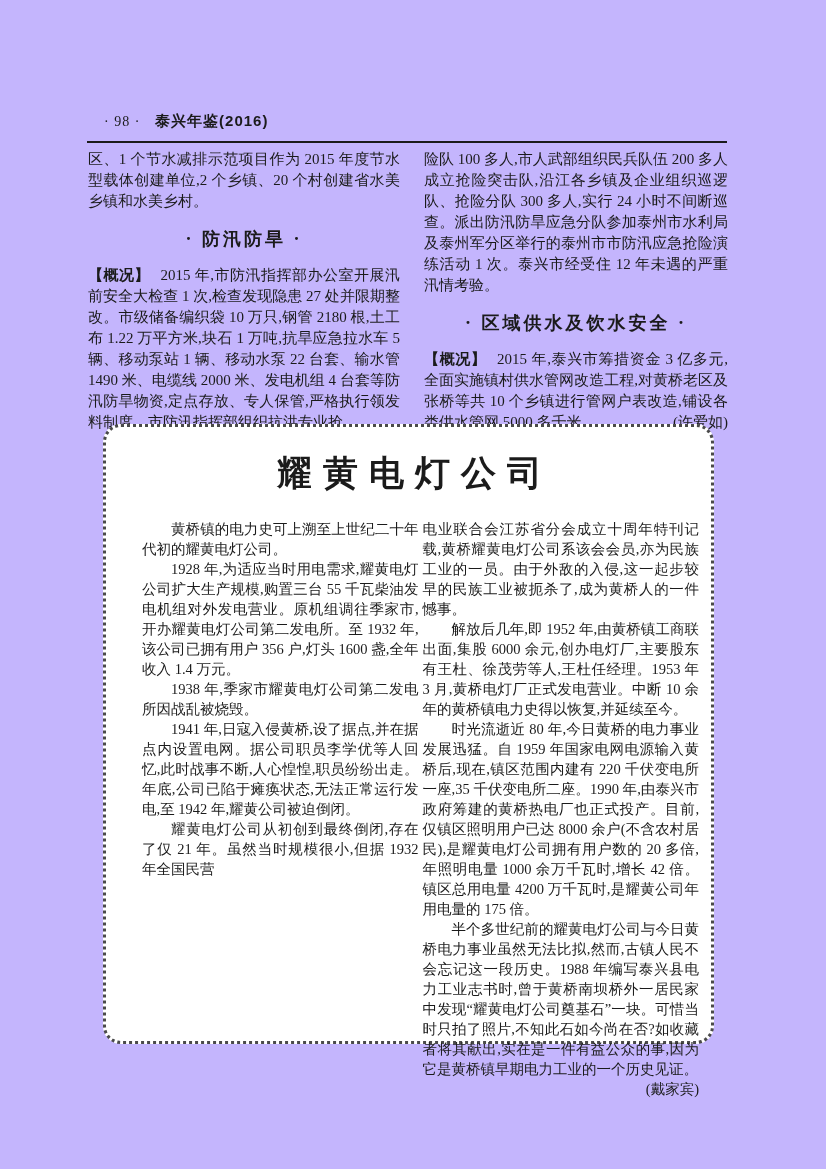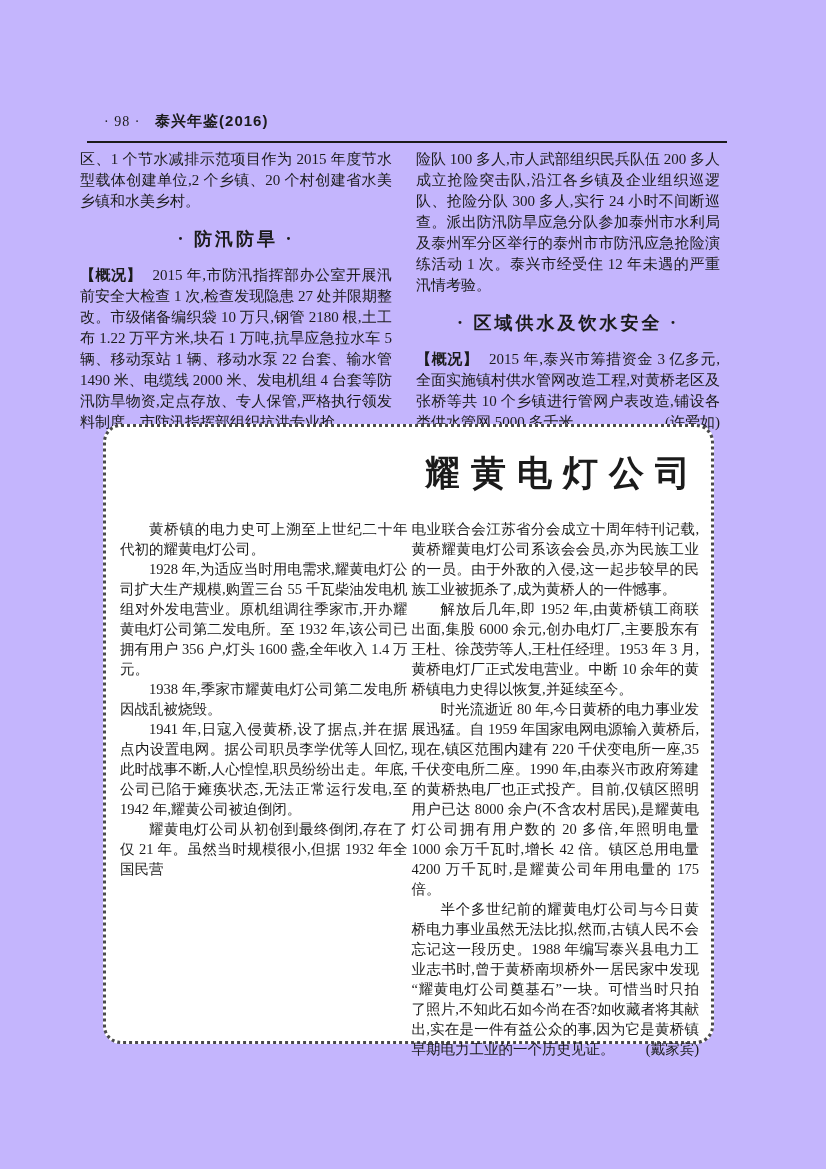--- a/index.html
+++ b/index.html
@@ -21,21 +21,21 @@
   .running-head .book-title{
     font-family:"Liberation Sans","DejaVu Sans",sans-serif;
     font-weight:bold;font-size:15px;
   }
   .header-rule{
     position:absolute;left:87px;top:141px;width:640px;height:2px;
     background:#1b1b1b;
   }
   
   .top-section{
-    position:absolute;left:80px;top:149px;width:640px;
+    position:absolute;left:88px;top:149px;width:640px;
     display:flex;gap:24px;
   }
   .top-section .col-left{width:312px;}
   .top-section .col-right{width:304px;}
   .top-section p{
     margin:0;font-size:15px;line-height:21px;
     text-align:justify;
   }
   .sec-heading{
     margin:15px 0 13px;text-align:center;
@@ -48,25 +48,25 @@
   .author-inline{float:right;}
   
   .article-box{
     position:absolute;left:103px;top:424px;width:611px;height:620px;
     box-sizing:border-box;
     border:3px dotted #4a4a4a;border-radius:18px;
     padding:20px 10px 0 12px;
     background:#ffffff;
   }
   .article-title{
-    margin:6px 0 24px;text-align:right;
+    margin:6px 0 24px;text-align:center;
     font-size:35px;line-height:42px;font-weight:900;
     letter-spacing:11px;text-indent:11px;
   }
-  .article-cols{display:flex;gap:4px;padding:0 2px;}
+  .article-cols{display:flex;gap:4px;padding:0 2px;margin-left:22px;}
   .article-cols .acol{width:50%;}
   .article-cols p{
     margin:0;font-size:14.5px;line-height:20px;
     text-align:justify;
   }
   .indent{text-indent:2em;}
   .noindent{text-indent:0;}
 </style>
 </head>
 <body>

